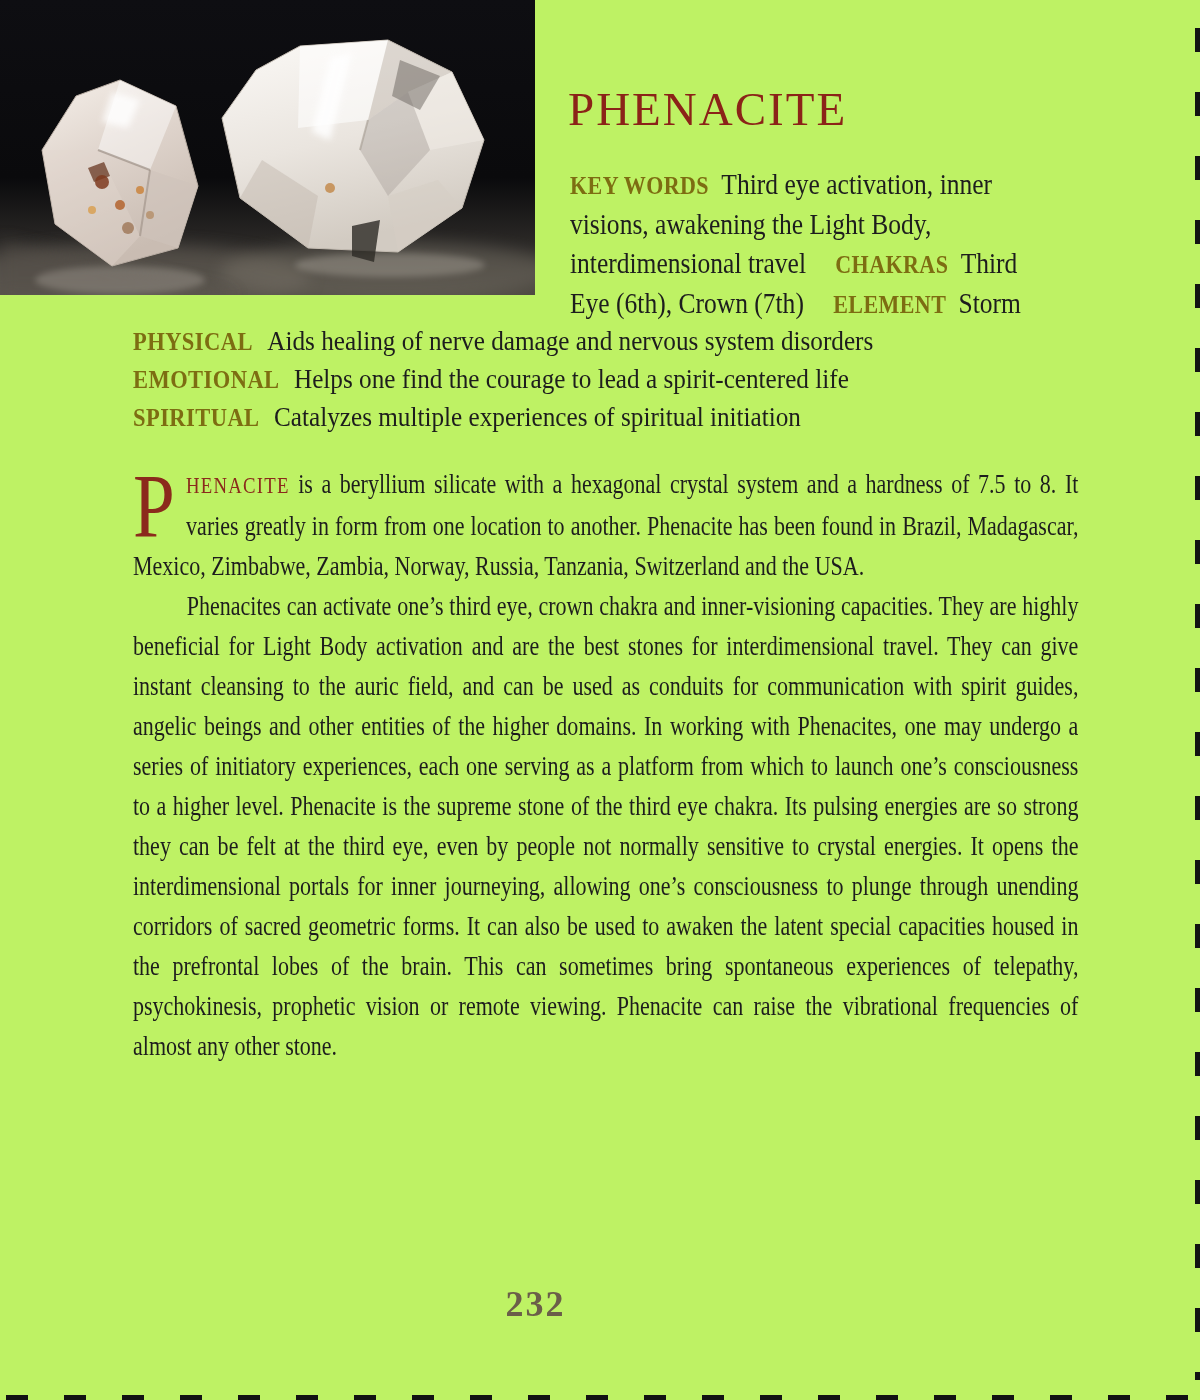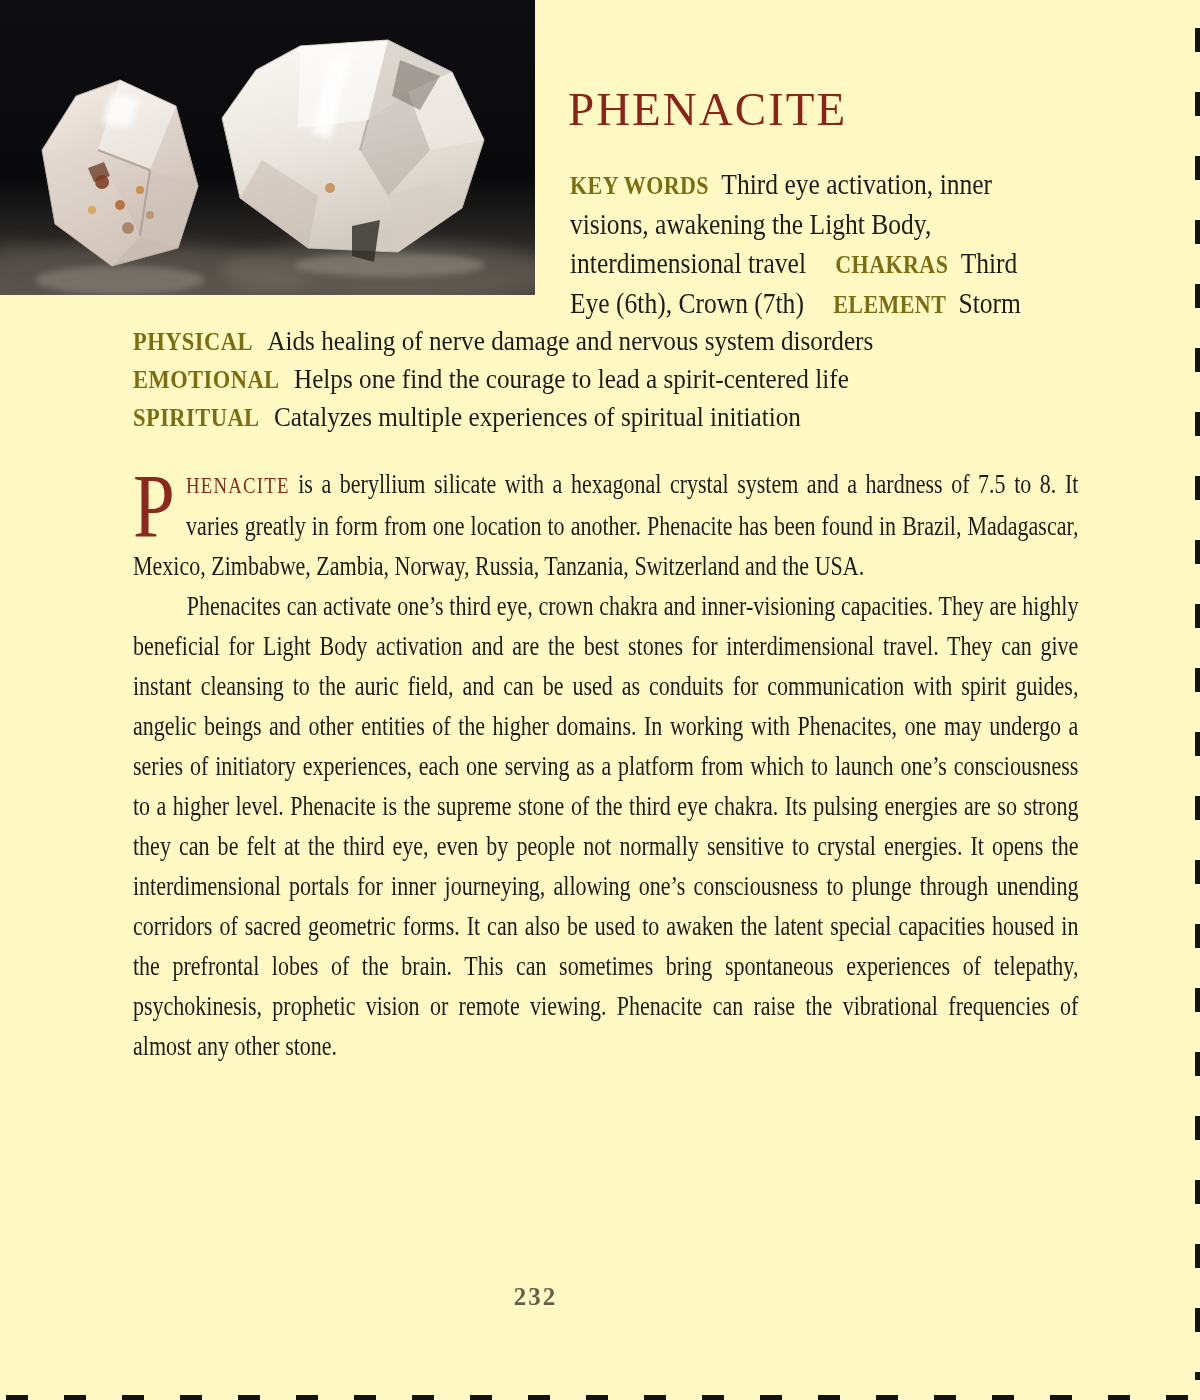--- a/index.html
+++ b/index.html
@@ -1,17 +1,17 @@
 <!DOCTYPE html>
 <html><head>
 <meta charset="utf-8">
 <style>
   html, body { margin:0; padding:0; background:#ffffff; }
   .page {
-    position:relative; width:1200px; height:1400px; background:#fef9c3;
+    position:relative; width:1200px; height:1400px; background:#bef264;
     font-family:"Liberation Serif", serif; color:#1d1d1d; overflow:hidden;
   }
   .photo { position:absolute; left:0; top:0; width:535px; height:295px; display:block; }
   .title {
     position:absolute; left:568px; top:82px; margin:0;
     font-size:47px; font-weight:400; letter-spacing:2px; color:#8b2318; white-space:nowrap;
   }
   .info {
     position:absolute; left:570px; top:165px; width:560px;
     transform:scaleX(0.88); transform-origin:0 0;
@@ -34,21 +34,21 @@
   }
   .bodycol p { margin:0; }
   .para2 { text-indent:66px; margin-top:2px; }
   .dropcap {
     float:left; font-size:92px; line-height:74px;
     padding:5px 14px 0 0; color:#8b2a1c;
   }
   .lead { color:#8b2a1c; font-size:23px; letter-spacing:1.5px; }
   .pageno {
     position:absolute; left:0; top:1283px; width:1071px; text-align:center;
-    font-size:25px; font-weight:700; color:#6b5e49; letter-spacing:2px;
+    font-size:36px; font-weight:700; color:#6b5e49; letter-spacing:2px;
   }
   .edge-right {
     position:absolute; right:0; top:28px; width:5px; height:1352px;
     background:repeating-linear-gradient(180deg, #131313 0 24px, transparent 24px 64px);
   }
   .edge-bottom {
     position:absolute; left:6px; bottom:0; height:5px; width:1190px;
     background:repeating-linear-gradient(90deg, #131313 0 22px, transparent 22px 58px);
   }
 </style>

